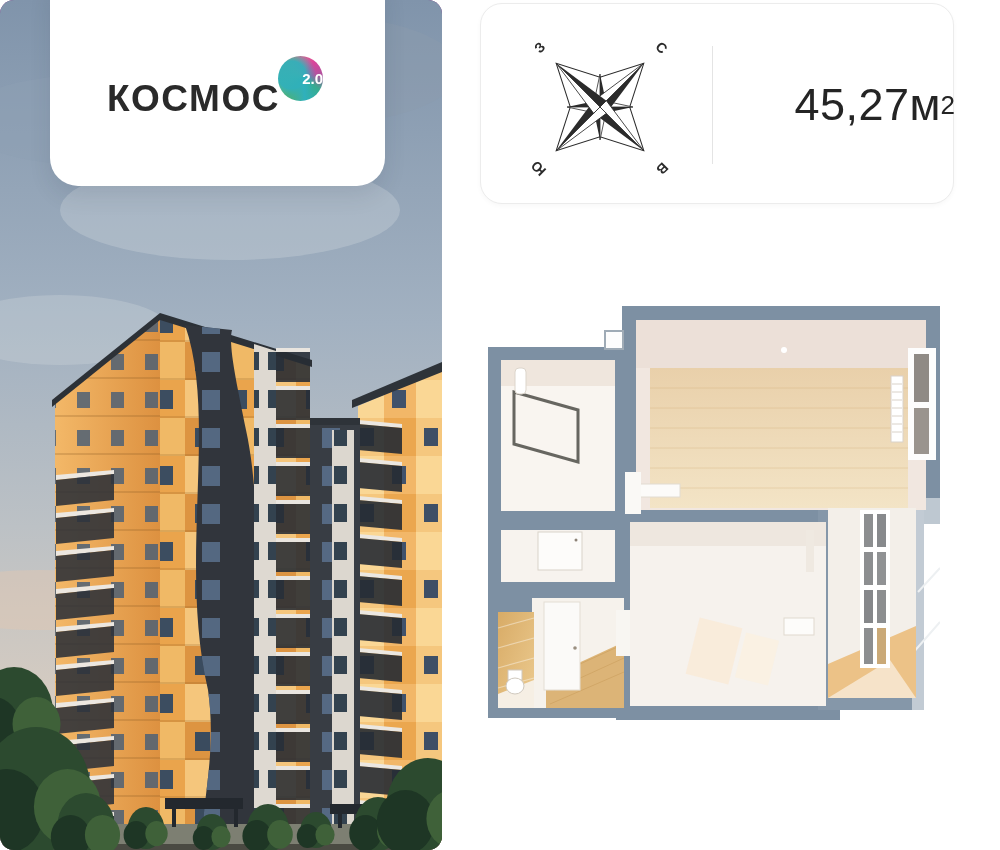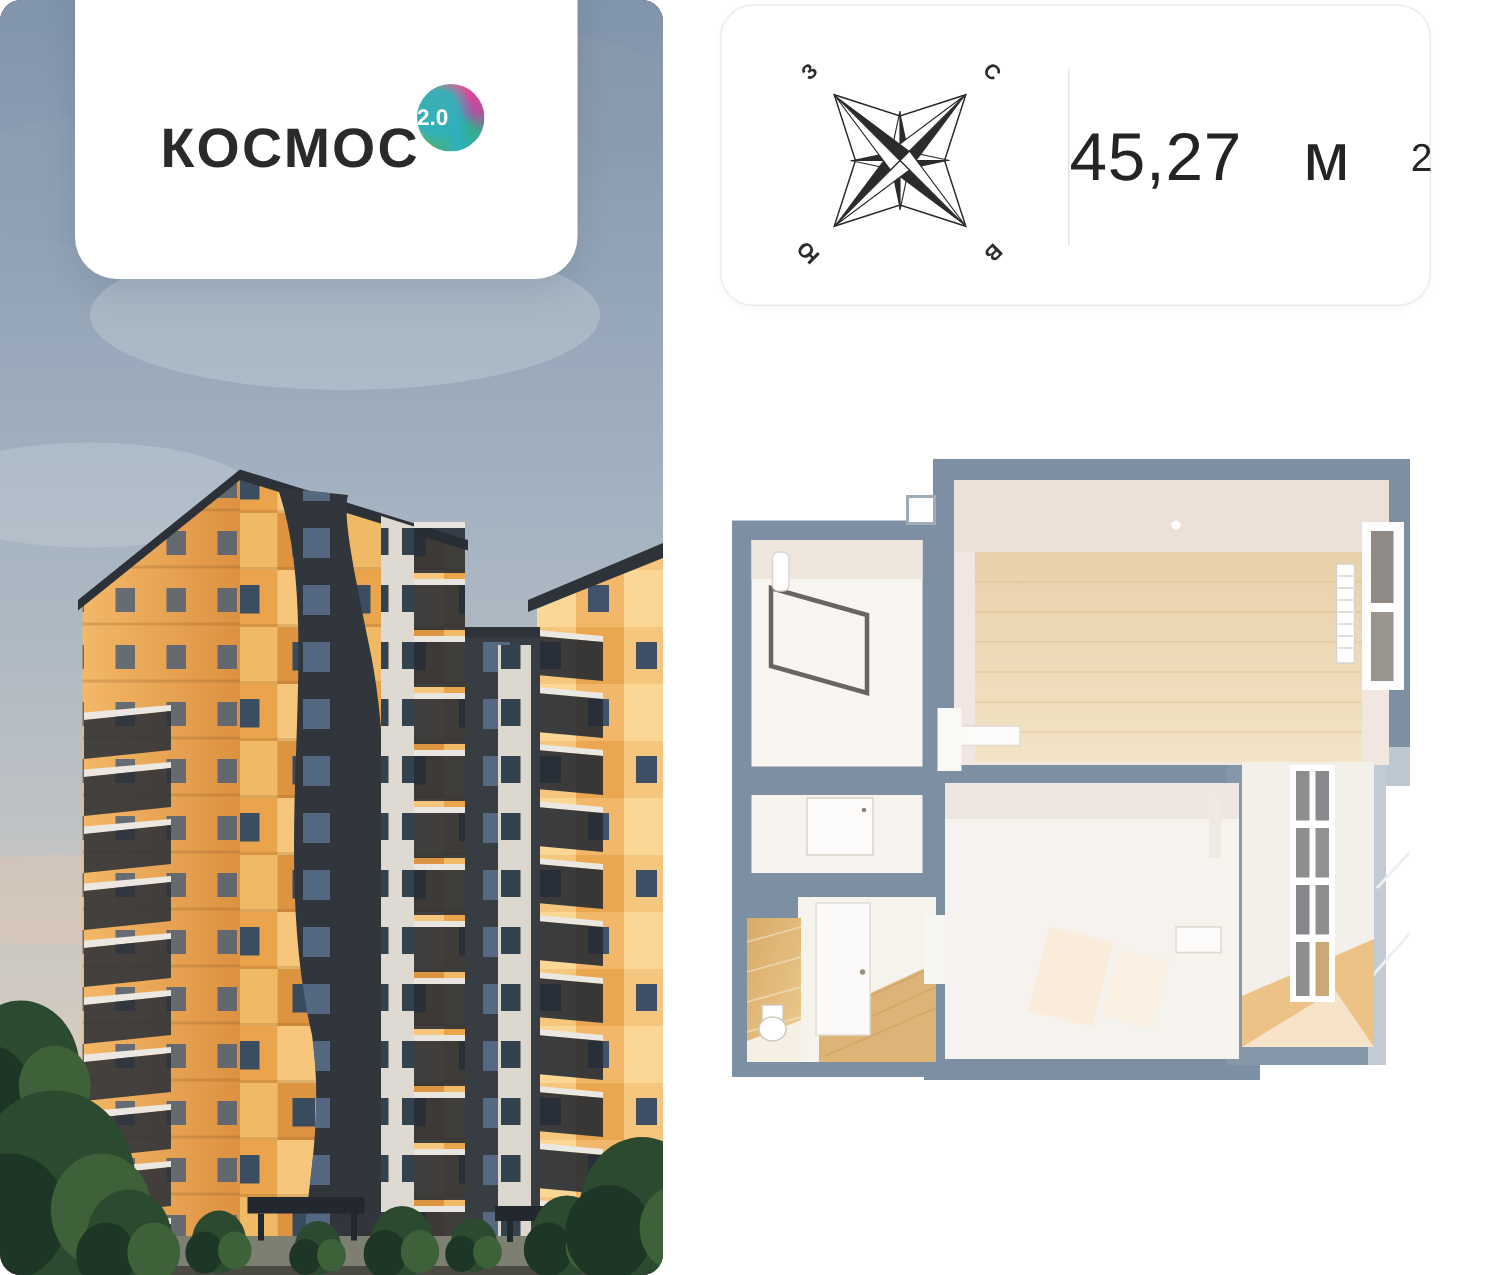--- a/index.html
+++ b/index.html
@@ -20,38 +20,38 @@
   }
   .logo-title{
     position:absolute;left:57px;top:110px;
     font-size:37px;font-weight:700;letter-spacing:1.5px;color:#2a2a2a;line-height:1;
   }
   .logo-badge{
     position:absolute;left:228px;top:86px;width:45px;height:45px;border-radius:50%;
     background:
       radial-gradient(circle at 30% 42%, rgba(47,176,188,.95) 0 34%, rgba(47,176,188,0) 60%),
       conic-gradient(from -50deg at 55% 45%, #f29a3e, #ef5f8a, #d8449b, #b1529f, #35ac8f, #2fb0bc, #53b06a, #9cc24f, #f29a3e);
-    display:flex;align-items:center;justify-content:flex-start;
+    display:flex;align-items:center;justify-content:flex-end;
     color:#ffffff;font-size:15px;font-weight:700;
   }
   .logo-subtitle{
     position:absolute;left:57px;top:153px;
     font-size:17.5px;font-weight:400;letter-spacing:1.6px;color:#4c4c4c;
   }
   
   .info-card{
     position:absolute;left:480px;top:3px;width:474px;height:201px;
     background:#ffffff;border:1px solid #ececec;border-radius:22px;
     box-shadow:0 2px 5px rgba(0,0,0,.03);box-sizing:border-box;
   }
   .compass-wrap{position:absolute;left:44px;top:25px;width:150px;height:150px;}
   .divider{position:absolute;left:231px;top:42px;width:1px;height:118px;background:#e4e4e4;}
   .area-wrap{
     position:absolute;left:232px;top:0;width:242px;height:201px;
-    display:flex;align-items:center;justify-content:space-between;
+    display:flex;align-items:center;justify-content:flex-end;
     color:#242424;
   }
   .area-value{font-size:45px;font-weight:500;letter-spacing:.5px;}
   .area-unit{font-size:45px;font-weight:500;}
   .area-sup{font-size:26px;font-weight:500;vertical-align:18px;line-height:0;}
   
   .floor-plan{position:absolute;left:488px;top:292px;width:452px;height:438px;}
   svg text{user-select:none;}
 </style>
 </head>

